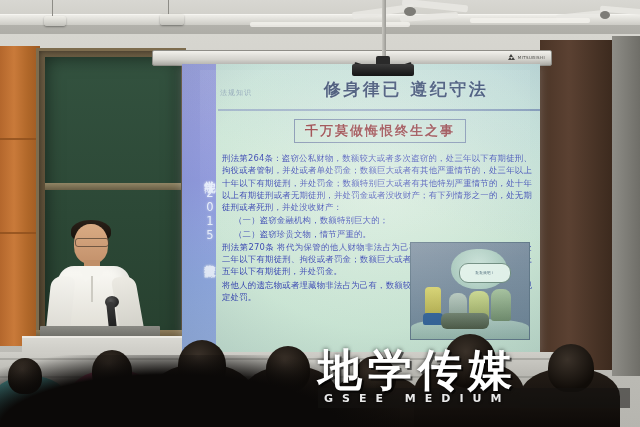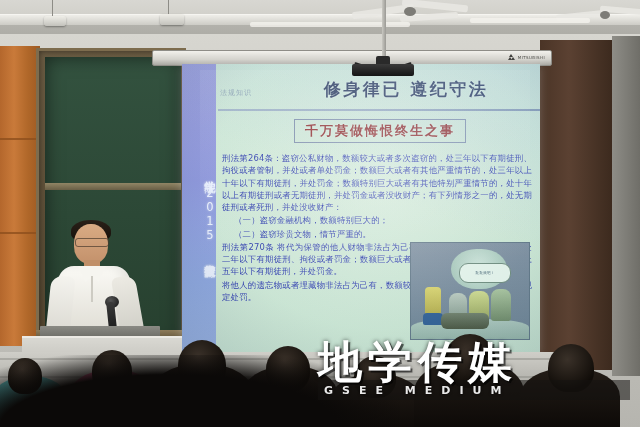--- a/index.html
+++ b/index.html
@@ -261,21 +261,21 @@
   }
   .shirt-pink{background:linear-gradient(#c8537f,#9c3c61)!important;}
   .shirt-teal{background:linear-gradient(#4e9a9a,#2f6e70)!important;}
   .fg-dark{
     position:absolute;left:-20px;bottom:-6px;width:420px;height:78px;
     background:radial-gradient(ellipse at 45% 95%, #0b0908 52%, rgba(11,9,8,0) 78%);
   }
 
   
   .watermark{
-    position:absolute;left:318px;top:340px;width:312px;height:62px;text-decoration:underline;
+    position:absolute;left:318px;top:348px;width:312px;height:62px;text-decoration:underline;
   }
   .wm-cn{
     position:absolute;left:0;top:0;width:312px;
     font-size:44px;font-weight:700;letter-spacing:6px;color:#ffffff;
     text-shadow:0 0 4px rgba(0,0,0,.7),2px 2px 0 rgba(0,0,0,.55);
     line-height:1;
   }
   .wm-en{
     position:absolute;left:6px;top:44px;width:300px;
     font-size:11px;font-weight:700;letter-spacing:9px;color:#e9e9e9;

